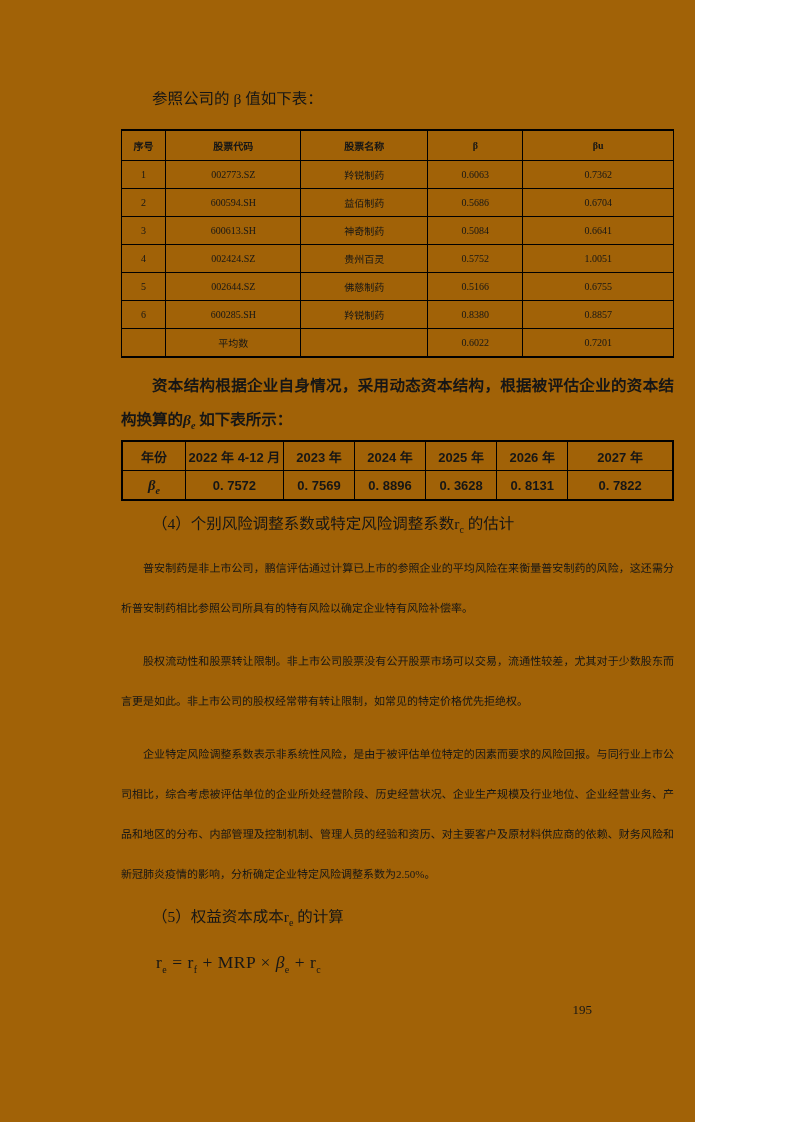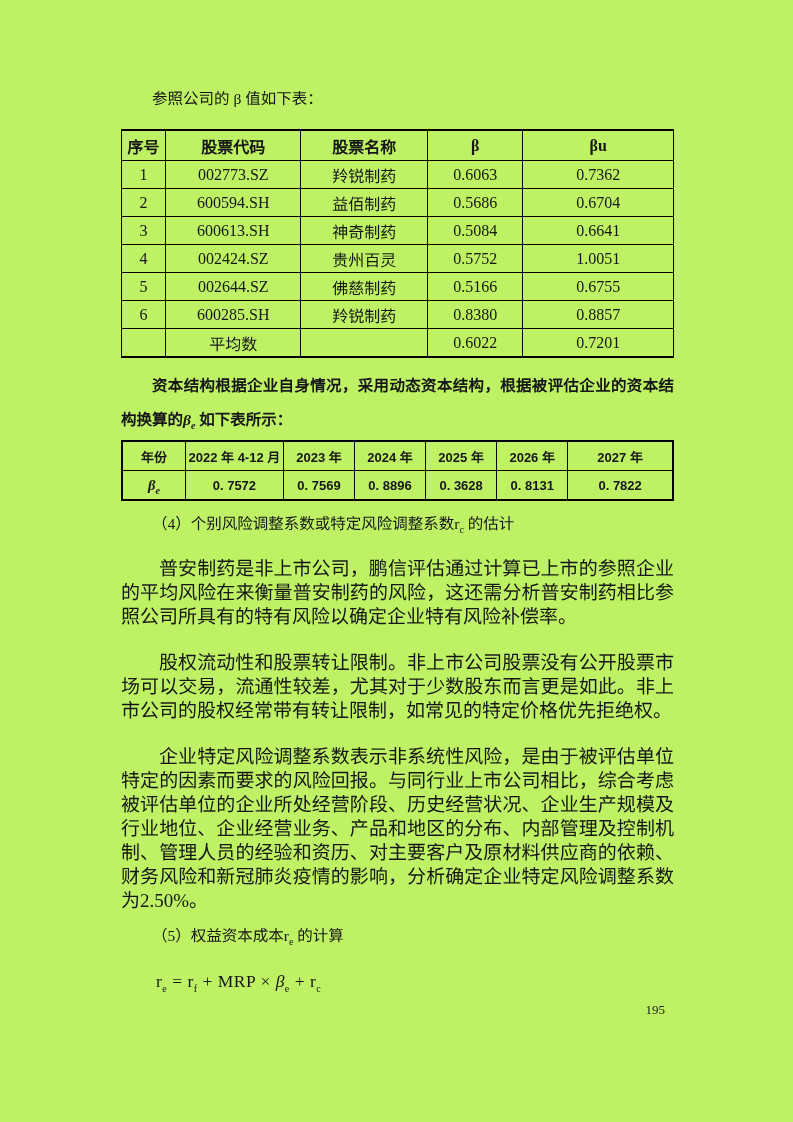--- a/index.html
+++ b/index.html
@@ -1,19 +1,19 @@
 <!DOCTYPE html>
 <html lang="zh-CN"><head>
 <meta charset="utf-8">
 <style>
   html, body { margin:0; padding:0; background:#ffffff; }
   .page {
     position:relative;
-    width:793px; height:1122px;
-    background:#bef264;
+    width:695px; height:1122px;
+    background:#a16207;
     color:#161616;
     overflow:hidden;
     font-family:"Liberation Serif", serif;
   }
   .content {
     position:absolute;
     left:121px; top:88px;
     width:553px;
   }
   p { margin:0; }
@@ -24,21 +24,21 @@
     text-indent:2em;
     margin-bottom:19px;
   }
 
   table { border-collapse:collapse; width:100%; table-layout:fixed; }
 
   .t1 {
     border:1px solid #000;
     border-top:2.5px solid #000;
     border-bottom:2.5px solid #000;
-    font-size:16px;
+    font-size:10px;
   }
   .t1 th, .t1 td {
     border:1px solid #000;
     text-align:center; vertical-align:middle;
     height:25px; padding:1px 2px;
     font-weight:normal;
     overflow:hidden; white-space:nowrap;
   }
   .t1 thead th { font-weight:bold; height:27px; }
 
@@ -69,36 +69,36 @@
   }
 
   .heading {
     margin-top:12px;
     font-size:15.5px; line-height:22px;
     text-indent:2em;
     font-family:Liberation Serif, serif;
   }
 
   .body-para {
-    margin-top:22px;
-    font-size:19px; line-height:24px;
+    margin-top:13px;
+    font-size:11px; line-height:40px;
     text-align:justify; text-indent:2em;
   }
 
   .formula {
     margin-top:24px;
     margin-left:2em;
     font-size:17.5px;
     letter-spacing:0.5px;
   }
   .formula i { font-style:italic; }
 
   .page-num {
     position:absolute;
-    right:128px; top:1002px;
+    right:103px; top:1002px;
     font-size:13px;
   }
 </style>
 </head>
 <body>
 
 <div class="page">
   <div class="content">
 
     <p class="intro">参照公司的 β 值如下表：</p>

